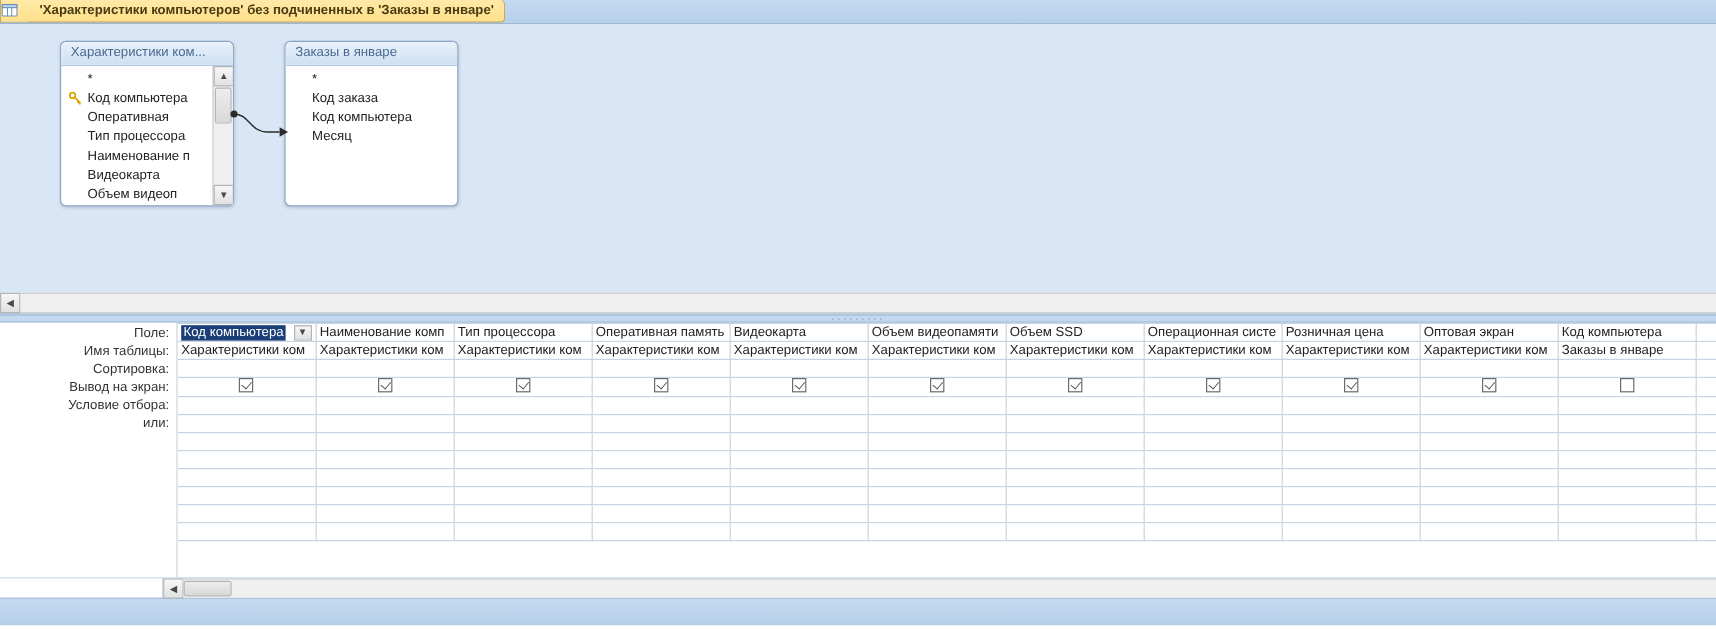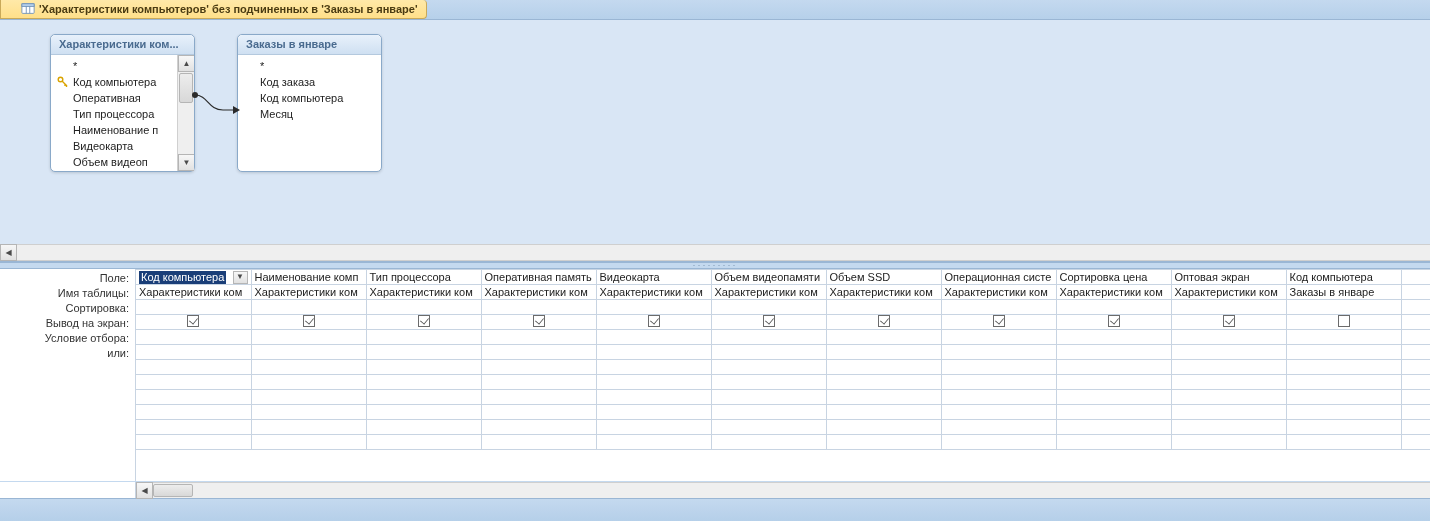--- a/index.html
+++ b/index.html
@@ -17,27 +17,27 @@
   .title-bar {
     height: 20px;
     background: linear-gradient(#c4d9ef, #b6d0ea);
     border-bottom: 1px solid #9ab6d4;
     display: flex;
     align-items: stretch;
   }
   .title-tab {
     display: flex;
     align-items: center;
-    gap: 4px;
+    gap: 18px;
     background: linear-gradient(#ffe9a8, #ffe08a);
     border: 1px solid #c9a959;
     border-top: none;
     border-top-right-radius: 4px;
     border-bottom-right-radius: 4px;
-    padding: 0 8px 0 20px;
+    padding: 0 8px 0 0;
     height: 19px;
     font-weight: bold;
     color: #4a3b12;
   }
   .title-tab svg { width: 14px; height: 14px; }
 
   
   .diagram-area {
     position: relative;
     height: 242px;
@@ -57,21 +57,20 @@
     background: linear-gradient(#e8f1fb, #cfe0f2);
     border-bottom: 1px solid #b4c9de;
     border-top-left-radius: 5px;
     border-top-right-radius: 5px;
     color: #4a6b8f;
     padding: 3px 8px 4px;
     font-size: 11px;
     overflow: hidden;
     white-space: nowrap;
     text-overflow: ellipsis;
-    font-weight: bold;
   }
   .table-box .tb-body {
     position: relative;
     max-height: 116px;
     overflow: hidden;
   }
   .table-box ul {
     list-style: none;
     padding: 3px 0;
   }
@@ -146,21 +145,21 @@
   }
   .splitter .dots { letter-spacing:2px; color:#7a95b1; font-size:9px; line-height:5px;}
 
   
   .grid-area {
     display: flex;
     height: 212px;
     background: #fff;
   }
   .row-labels {
-    width: 136px;
+    width: 148px;
     flex: none;
     text-align: right;
     padding-right: 6px;
     color: #333;
     border-right: 1px solid #c8d4e2;
     background: #fff;
   }
   .row-labels div {
     height: 15px;
     line-height: 15px;
@@ -355,21 +354,21 @@
             <td><span class="field-sel">Код компьютера</span><span class="dropdown-btn">
                 <span class="tri">▼</span>
               </span></td>
             <td>Наименование комп</td>
             <td>Тип процессора</td>
             <td>Оперативная память</td>
             <td>Видеокарта</td>
             <td>Объем видеопамяти</td>
             <td>Объем SSD</td>
             <td>Операционная систе</td>
-            <td>Сортировка цена</td>
+            <td>Розничная цена</td>
             <td>Оптовая экран</td>
             <td>Код компьютера</td>
             <td class="extra"></td>
           </tr>
           <tr>
             <td>Характеристики ком</td>
             <td>Характеристики ком</td>
             <td>Характеристики ком</td>
             <td>Характеристики ком</td>
             <td>Характеристики ком</td>

